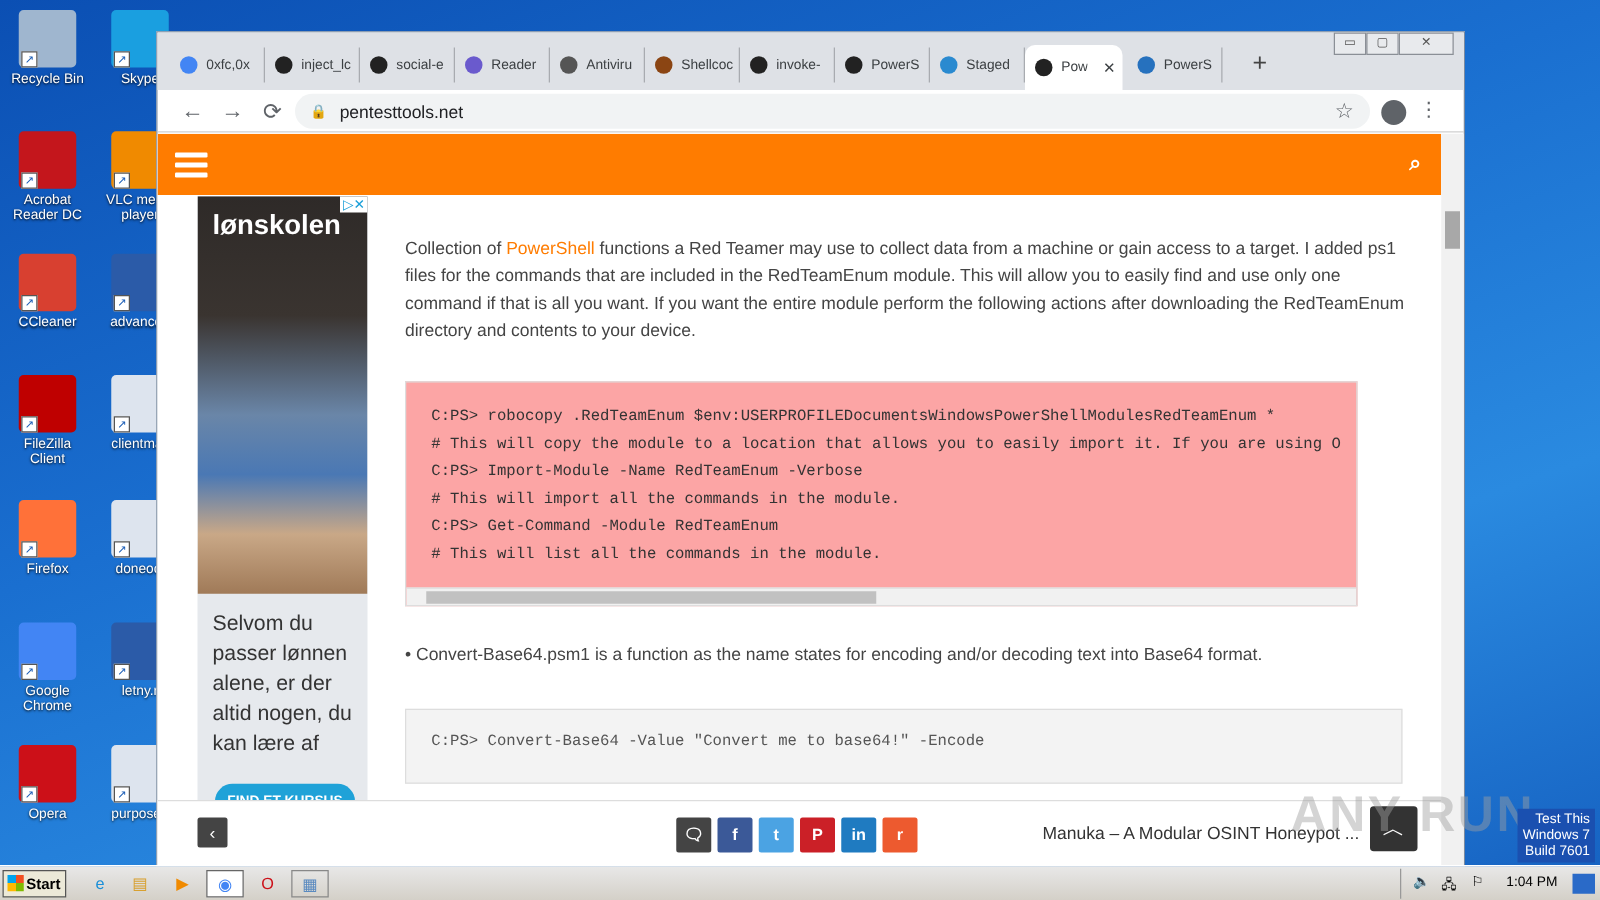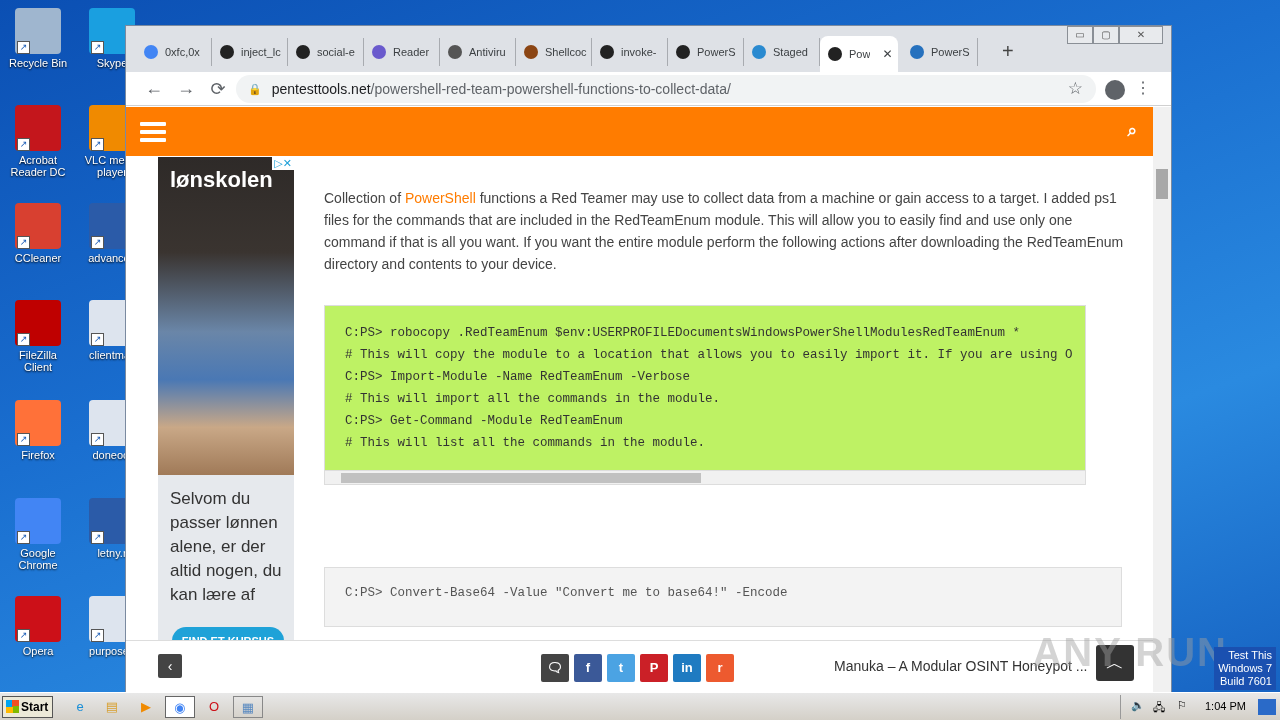--- a/index.html
+++ b/index.html
@@ -28,21 +28,21 @@
 .logo .circle{width:40px;height:40px;border-radius:50%;background:#fff;color:#ff7c00;font-weight:bold;font-size:17px;text-align:center;line-height:40px;margin-right:4px}
 .srch{position:absolute;right:16px;top:14px;color:#fff;font-size:17px;font-weight:bold}
 .ad{position:absolute;left:32px;top:50px;width:136px;height:500px;background:#e6e9ed;overflow:hidden}
 .ad .photo{height:318px;background:linear-gradient(180deg,#2e2a28 0%,#3a3430 30%,#6a86a8 55%,#4a78b4 70%,#c9a887 85%,#a07a58 100%)}
 .ad .brand{position:absolute;top:10px;left:12px;color:#fff;font-size:22px;font-weight:bold}
 .ad .adchoice{position:absolute;top:0;right:0;background:#fff;font-size:11px;color:#1a9fd8;padding:0 2px}
 .ad .copy{font-size:17px;color:#333;padding:12px 12px 0;line-height:24px}
 .ad .cta{position:absolute;left:14px;top:470px;width:112px;height:28px;background:#1fa2d8;border-radius:14px;color:#fff;font-size:11px;font-weight:bold;text-align:center;line-height:28px}
 .article{position:absolute;left:198px;top:80px;width:800px;color:#444;font-size:14px;line-height:22px}
 .article .hl{color:#ff7c00}
-.code{position:absolute;left:198px;top:198px;width:762px;height:180px;background:#bef264;border:1px solid #ddd;font-family:"Liberation Mono",monospace;font-size:12.5px;color:#333;overflow:hidden}
+.code{position:absolute;left:198px;top:198px;width:762px;height:180px;background:#fca5a5;border:1px solid #ddd;font-family:"Liberation Mono",monospace;font-size:12.5px;color:#333;overflow:hidden}
 .code .lines{padding:16px 20px;line-height:22px;white-space:pre}
 .hscroll{position:absolute;left:0;right:0;bottom:0;height:14px;background:#f1f1f1;border-top:1px solid #ddd}
 .hscroll .thumb{position:absolute;left:16px;top:2px;width:360px;height:10px;background:#c1c1c1}
 .bullet{position:absolute;left:198px;top:408px;font-size:14px;color:#444}
 .code2{position:absolute;left:198px;top:460px;width:798px;height:60px;background:#f3f3f3;border:1px solid #ddd;font-family:"Liberation Mono",monospace;font-size:12.5px;color:#555;padding:18px 20px;white-space:pre}
 .bottombar{position:absolute;left:0;right:0;bottom:0;height:52px;background:#fff;border-top:1px solid #ddd}
 .prev{position:absolute;left:32px;top:13px;display:flex;align-items:center;font-size:14px;color:#333}
 .prev .arr{width:24px;height:24px;background:#444;color:#fff;text-align:center;line-height:24px;border-radius:2px;margin-right:12px}
 .share{position:absolute;left:415px;top:13px;display:flex;gap:5px}
 .share div{width:28px;height:28px;color:#fff;text-align:center;line-height:28px;font-size:13px;font-weight:bold;border-radius:2px}
@@ -203,21 +203,20 @@
       <div class="close">✕</div>
     </div>
   </div>
   <div class="addr">
     <span class="nav">←</span>
     <span class="nav">→</span>
     <span class="nav">⟳</span>
     <div class="omni">
       <span style="font-size:11px;margin-right:10px;color:#5f6368">🔒</span>
       <span class="host">pentesttools.net</span>
-        <span class="path">/powershell-red-team-powershell-functions-to-collect-data/</span>
     </div>
     <span style="position:absolute;right:88px;top:6px;font-size:17px;color:#5f6368">☆</span>
     <span style="position:absolute;right:46px;top:8px;width:20px;height:20px;border-radius:50%;background:#5f6368"></span>
     <span style="position:absolute;right:20px;top:6px;font-size:16px;color:#5f6368">⋮</span>
   </div>
 
   <div class="site">
     <div class="orange">
       <div class="ham">
           <span></span>
@@ -237,20 +236,21 @@
 
     <p class="article"><span>Collection of </span><a class="hl">PowerShell</a><span> functions a Red Teamer may use to collect data from a machine or gain access to a target. I added ps1 files for the commands that are included in the RedTeamEnum module. This will allow you to easily find and use only one command if that is all you want. If you want the entire module perform the following actions after downloading the RedTeamEnum directory and contents to your device.</span></p>
 
     <div class="code">
       <div class="lines" id="codelines"><div>C:PS&gt; robocopy .RedTeamEnum $env:USERPROFILEDocumentsWindowsPowerShellModulesRedTeamEnum *</div><div># This will copy the module to a location that allows you to easily import it. If you are using O</div><div>C:PS&gt; Import-Module -Name RedTeamEnum -Verbose</div><div># This will import all the commands in the module.</div><div>C:PS&gt; Get-Command -Module RedTeamEnum</div><div># This will list all the commands in the module.</div></div>
       <div class="hscroll">
           <div class="thumb"></div>
         </div>
     </div>
 
+    <div class="bullet">• <span>Convert-Base64.psm1 is a function as the name states for encoding and/or decoding text into Base64 format.</span></div>
     <div class="code2">C:PS&gt; Convert-Base64 -Value "Convert me to base64!" -Encode</div>
 
     <div class="bottombar">
       <div class="prev">
           <span class="arr">‹</span>
         </div>
       <div class="share" id="share">
           <div style="background: rgb(68, 68, 68);">🗨</div>
           <div style="background: rgb(59, 89, 152);">f</div>
           <div style="background: rgb(75, 163, 227);">t</div>

